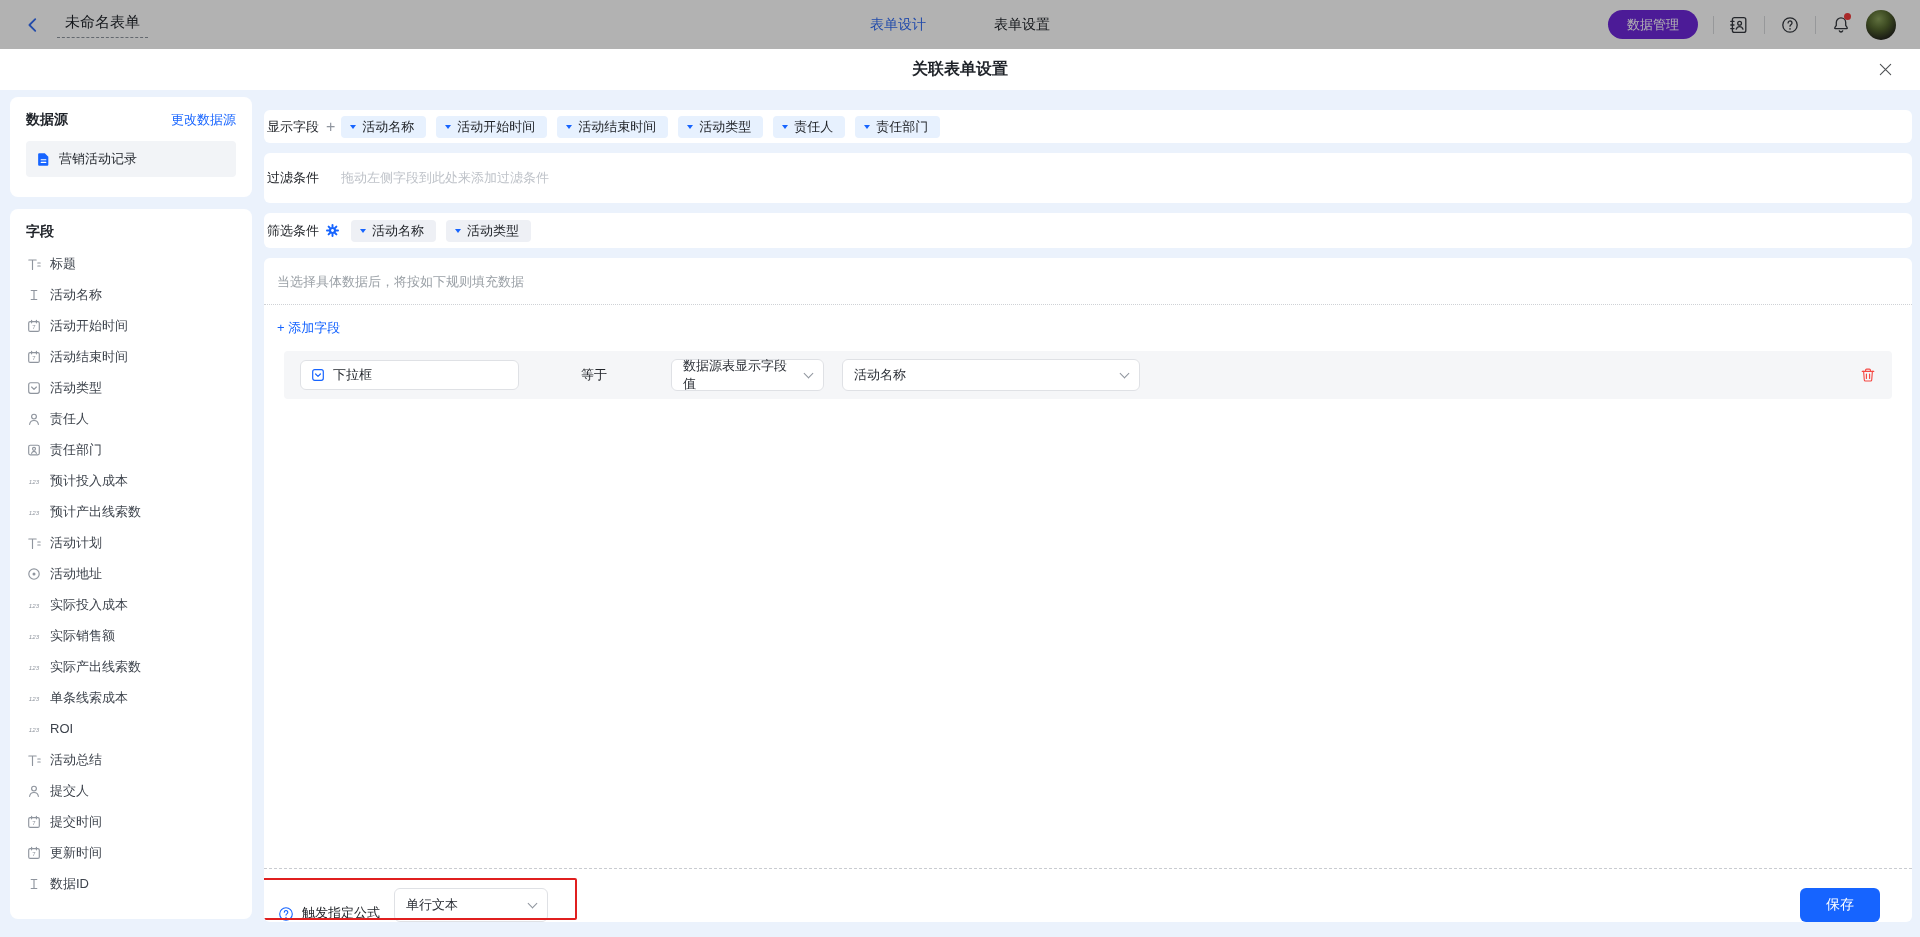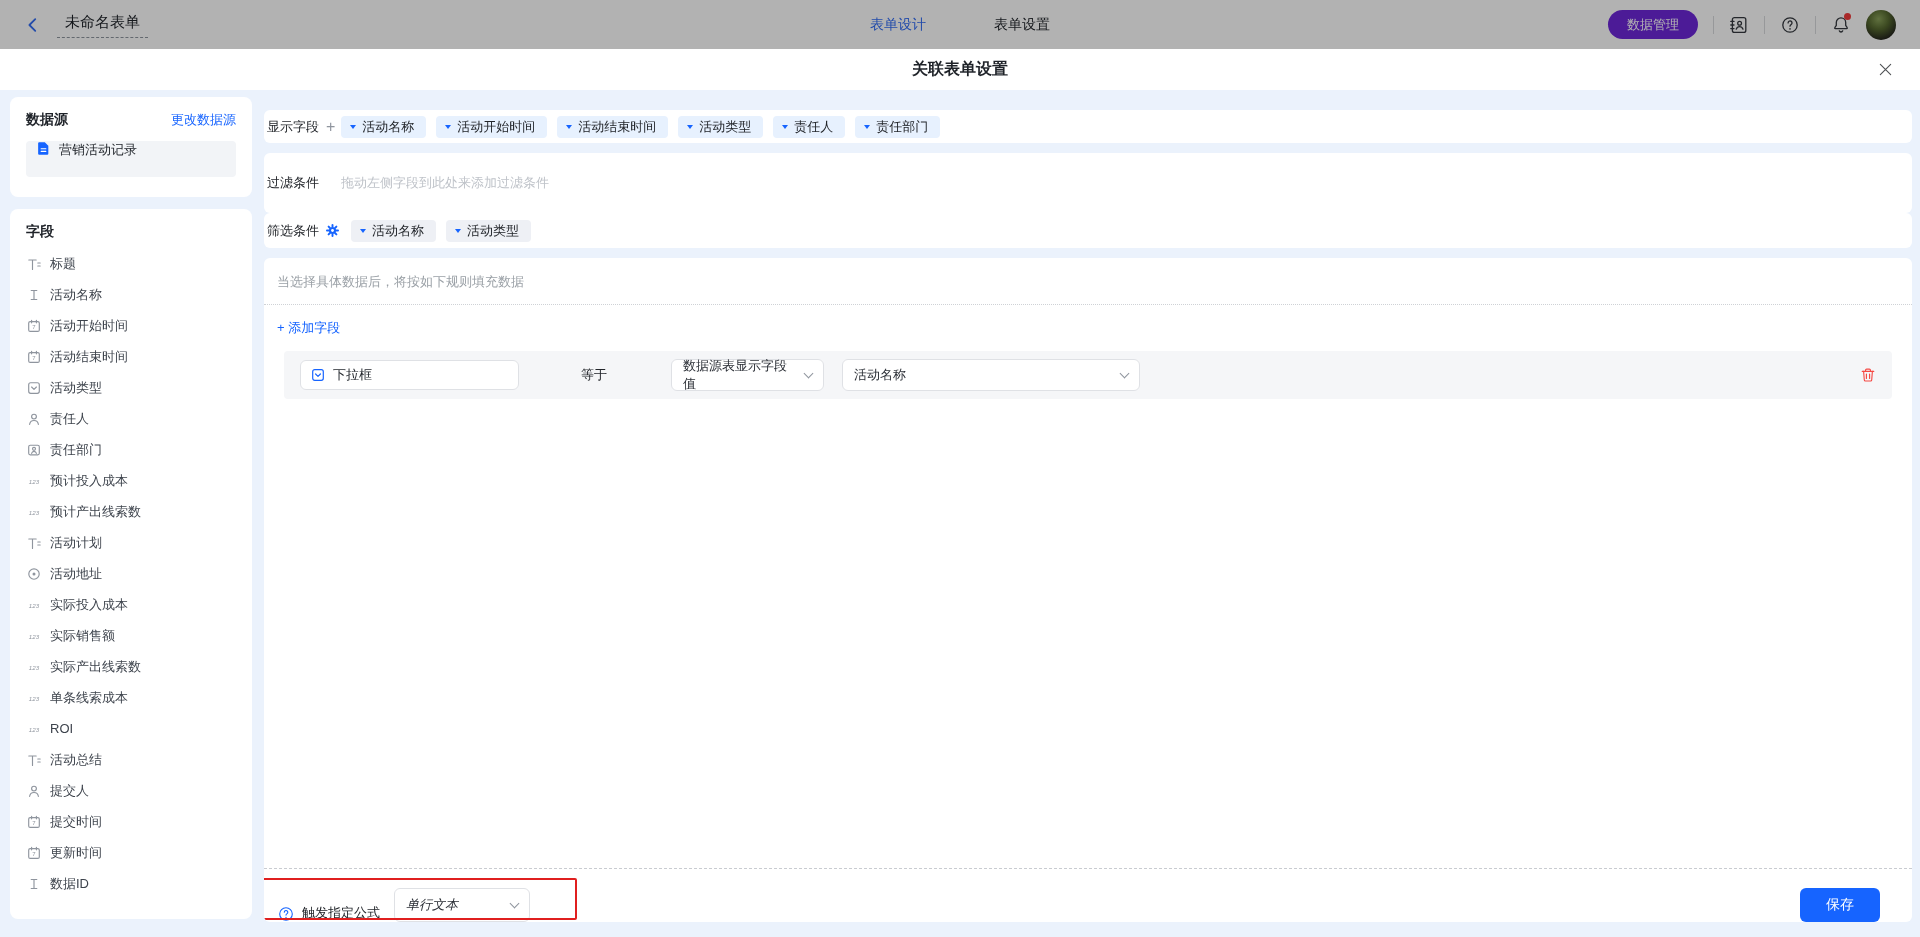--- a/index.html
+++ b/index.html
@@ -37,34 +37,34 @@
 
   
   .mbody { position:absolute; top:90px; left:0; right:0; bottom:0; background:#EBF2FC; }
 
   .sidebar { position:absolute; left:10px; top:7px; width:242px; }
   .panel { background:#fff; border-radius:8px; }
   .p1 { height:100px; padding:14px 16px; margin-bottom:12px; }
   .p1head { display:flex; align-items:center; justify-content:space-between; }
   .p1head .ptitle { font-size:14px; font-weight:700; }
   .p1head a { font-size:13px; color:#1664FF; text-decoration:none; cursor:pointer; }
-  .ds-item { margin-top:12px; height:36px; background:#F2F4F7; border-radius:4px; display:flex; gap:8px; padding:0 10px; font-size:13px; cursor:pointer; }
+  .ds-item { margin-top:12px; height:36px; background:#F2F4F7; border-radius:4px; display:flex; align-items:center; gap:8px; padding:0 10px; font-size:13px; cursor:pointer; }
   .ds-item svg { width:15px; height:15px; }
 
   .p2 { height:710px; padding:14px 16px; overflow:hidden; }
   .p2 .ptitle { font-size:14px; font-weight:700; }
   .flist { margin-top:7px; }
   .frow { height:31px; display:flex; align-items:center; gap:9px; cursor:pointer; color:#3d434c; font-size:13px; }
   .f-icon { width:15px; display:inline-flex; justify-content:center; color:#8f959e; flex:none; }
   .f-icon svg { width:14px; height:14px; }
 
   .main { position:absolute; left:264px; right:8px; top:20px; bottom:15px; display:flex; flex-direction:column; }
   .row { flex:none; background:#fff; border-radius:6px; display:flex; align-items:center; padding:0 3px; }
   .r1 { height:33px; margin-bottom:10px; }
-  .r2 { height:60px; }
+  .r2 { height:50px; margin-bottom:10px; }
   .r3 { height:35px; margin-bottom:10px; }
   .rlabel { color:#23262b; flex:none; }
   .addplus { color:#8f959e; font-size:16px; margin:0 6px 0 7px; cursor:pointer; line-height:1; }
   .chips { display:flex; align-items:center; gap:10px; }
   .chip { height:22px; border-radius:4px; display:inline-flex; align-items:center; gap:6px; padding:0 12px 0 9px; font-size:13px; color:#23262b; cursor:pointer; }
   .chips.blue .chip { background:#E7F1FE; }
   .chips.gray .chip { background:#EEF0F5; }
   .caret { width:0; height:0; border-top:4.5px solid #1664FF; border-left:3.5px solid transparent; border-right:3.5px solid transparent; margin-top:1px; }
   .placeholder { color:#BFC3C9; margin-left:22px; }
   .gearwrap { margin:0 12px 0 7px; display:inline-flex; cursor:pointer; }
@@ -83,21 +83,21 @@
   .s2 { width:298px; margin-left:18px; }
   .chev { width:7px; height:7px; border-right:1.4px solid #8f959e; border-bottom:1.4px solid #8f959e; transform:rotate(45deg); margin-top:-4px; flex:none; margin-left:8px; }
   .trashwrap { margin-left:auto; display:inline-flex; cursor:pointer; }
   .trashwrap svg { width:16px; height:16px; }
   .mp-spacer { flex:1; }
 
   .footer { position:relative; flex:none; height:54px; border-top:1px dashed #C9CCD1; display:flex; align-items:flex-end; padding:0 32px 0 14px; }
   .qwrap { display:inline-flex; cursor:pointer; }
   .qwrap svg { width:16px; height:16px; }
   .flabel { margin-left:8px; color:#23262b; }
-  .s3 { width:136px; height:34px; margin-left:14px;font-style:italic; }
+  .s3 { width:154px; height:34px; margin-left:14px; }
   .redbox { position:absolute; left:-7px; top:9px; width:320px; height:42px; border:2px solid #E01F1F; border-radius:2px; pointer-events:none; z-index:3; }
   .save { margin-left:auto; width:80px; height:34px; border:none; border-radius:6px; background:#1664FF; color:#fff; font-size:14px; cursor:pointer; }
 </style>
 </head>
 <body>
 
 <div id="app">
 
   <header class="topbar">
     <div class="tb-left">

